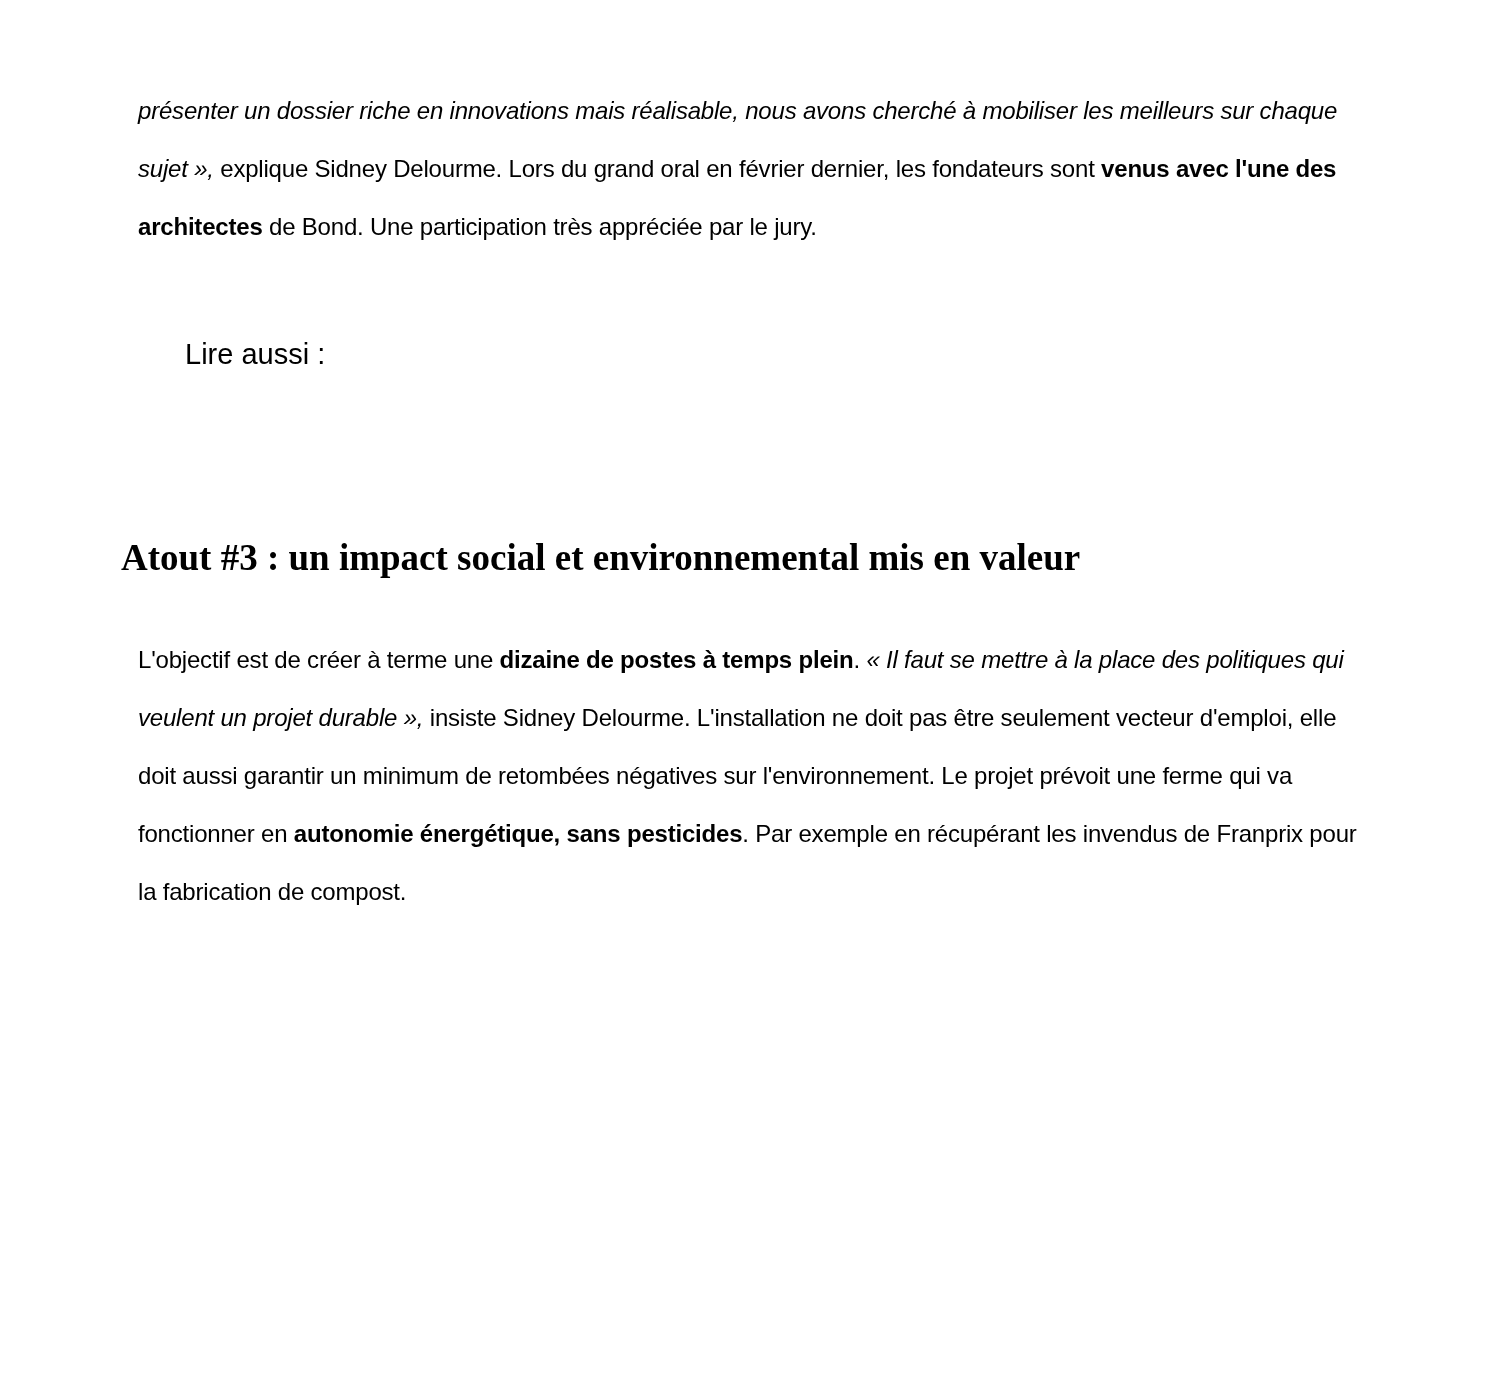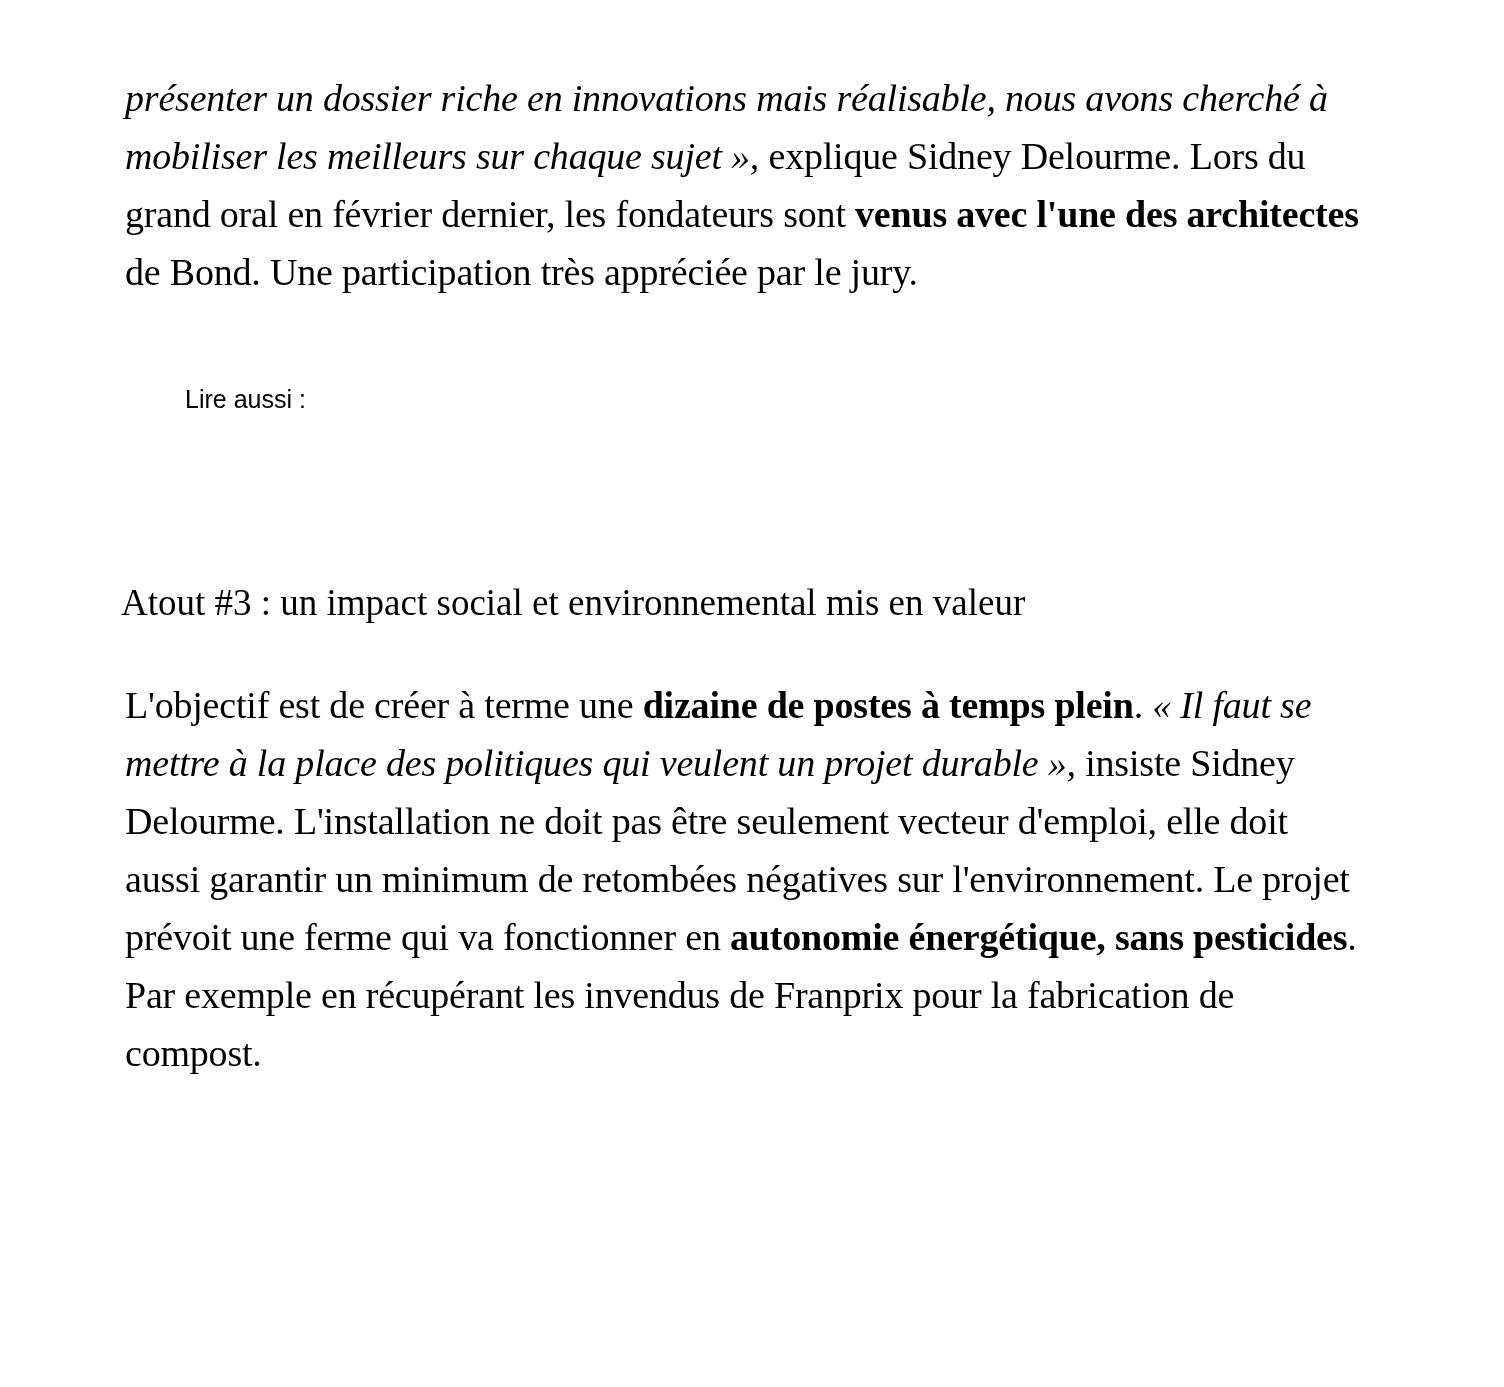--- a/index.html
+++ b/index.html
@@ -13,44 +13,44 @@
     background: var(--page-bg, #ffffff);
     color: var(--text-color, #000000);
     overflow: hidden;
     box-sizing: border-box;
   }
   .content {
     box-sizing: border-box;
     padding: 65px 130px 0 121px;
   }
   .body-par {
-    font-family: Liberation Serif, serif;
-    font-size: 38px;
+    font-family: Liberation Sans, sans-serif;
+    font-size: 24px;
     line-height: 58px;
-    margin: 4px;
+    margin: 17px;
     letter-spacing: -0.2px;
   }
   .seg-normal { font-style: normal; font-weight: normal; }
   .seg-italic { font-style: italic; }
   .seg-bold   { font-weight: bold; }
   .read-also {
     margin: 78px 0 0 64px;
     width: 1160px;
     font-family: "Liberation Sans", sans-serif;
-    font-size: 25px;
+    font-size: 29px;
     line-height: 41px;
   }
   .read-also a {
     color: inherit;
     text-decoration: underline;
     text-underline-offset: 4px;
   }
   .heading {
     font-family: "Liberation Serif", serif;
-    font-weight: 400;
+    font-weight: 700;
     font-size: 37px;
     line-height: 46px;
     margin: 160px 0 0 0;
   }
   .par-2 {
     margin-top: 50px;
   }
 </style>
 </head>
 <body>

